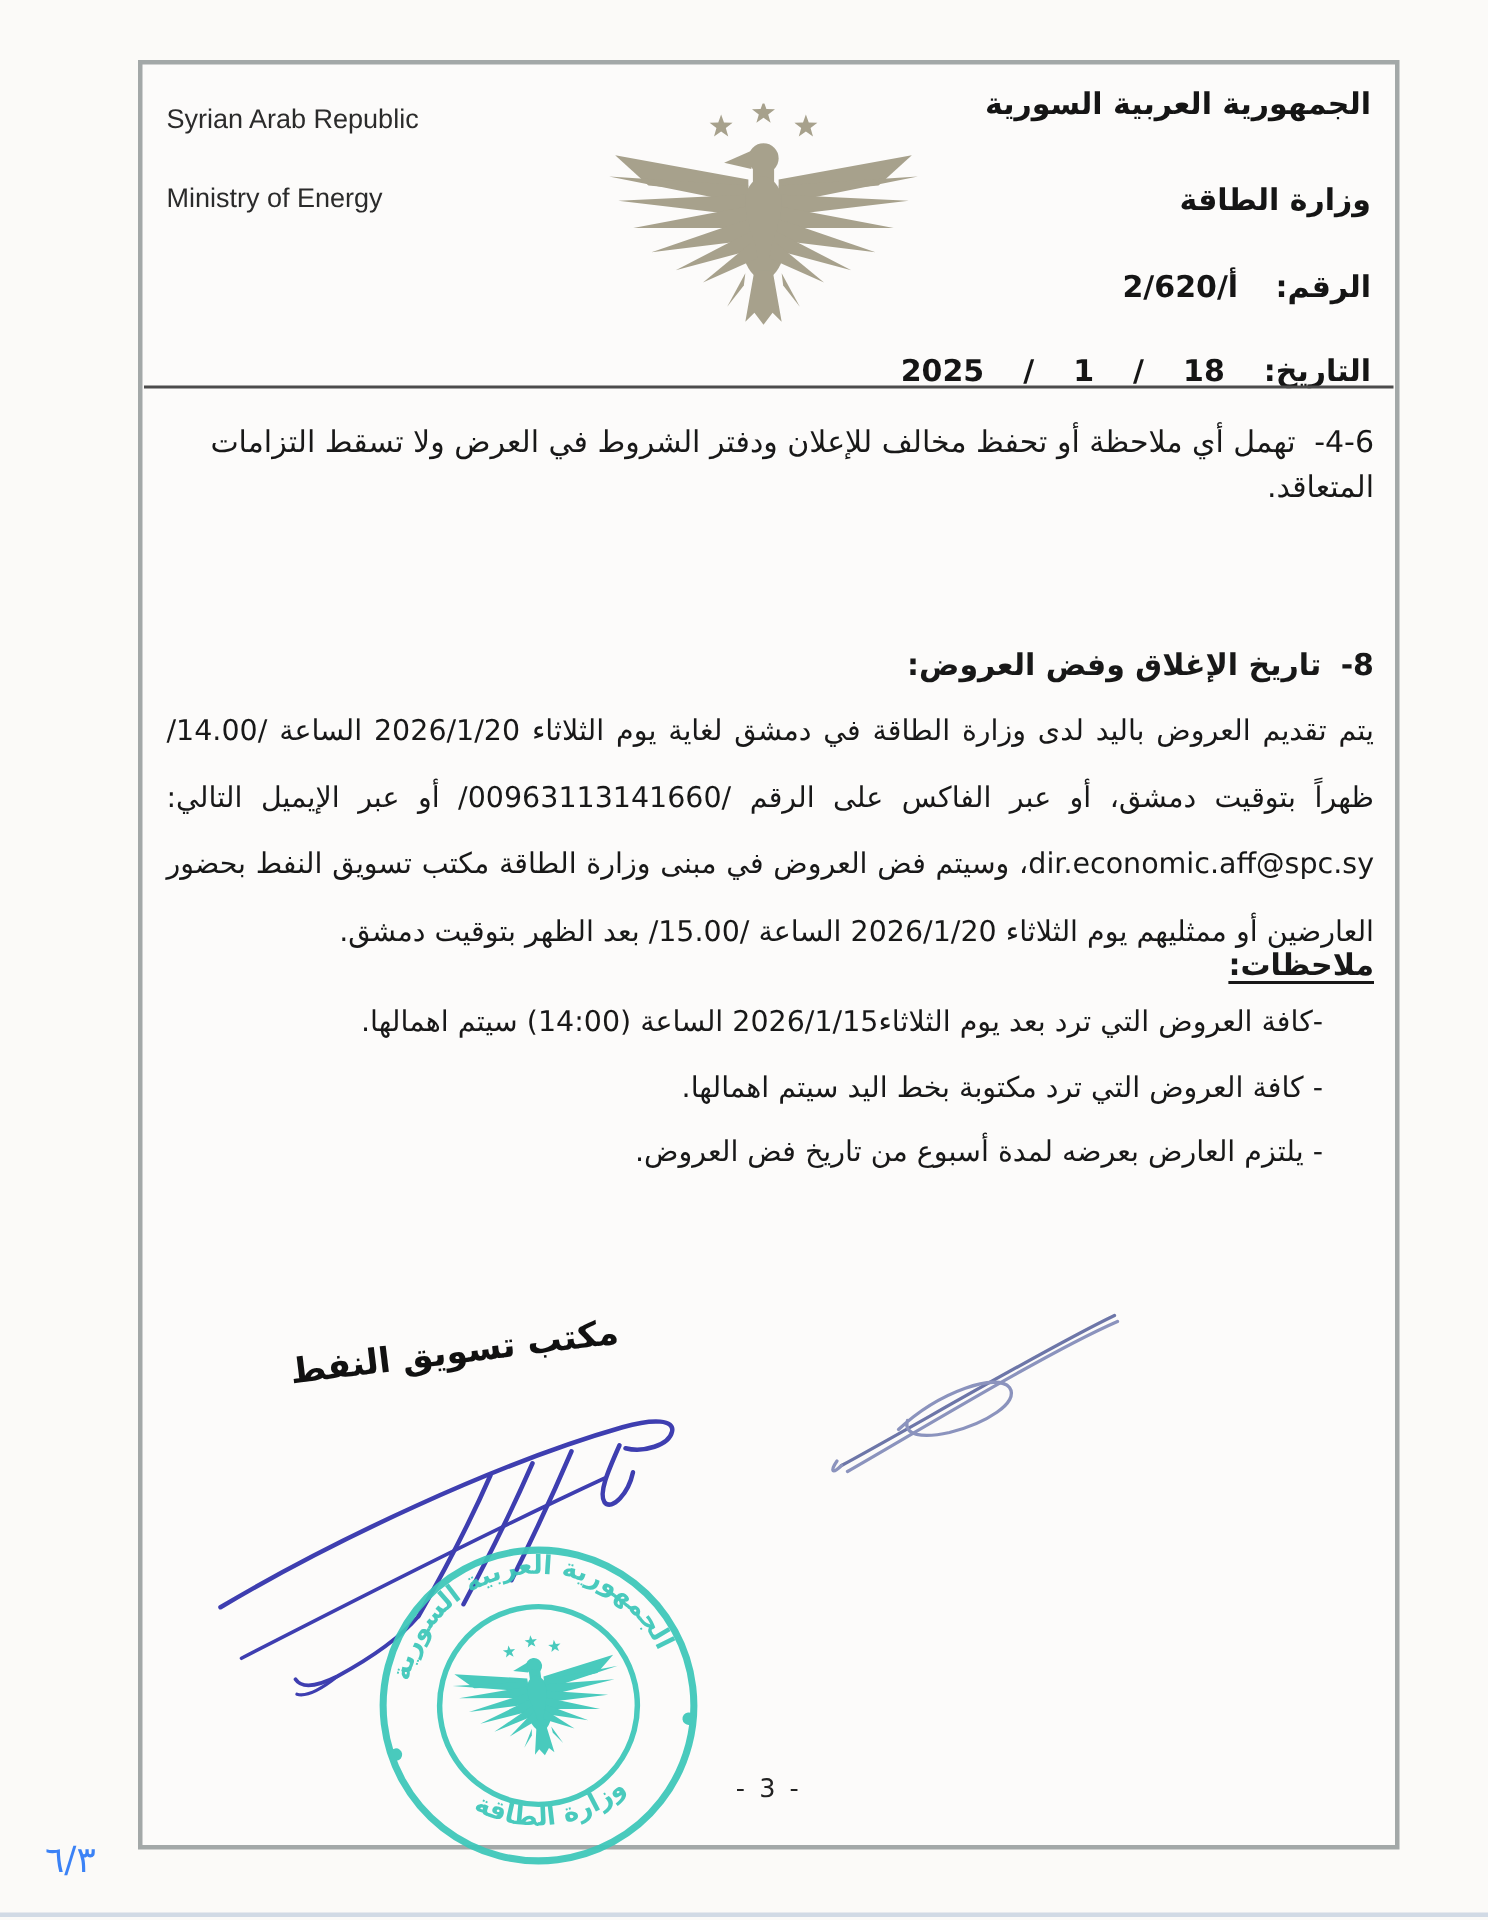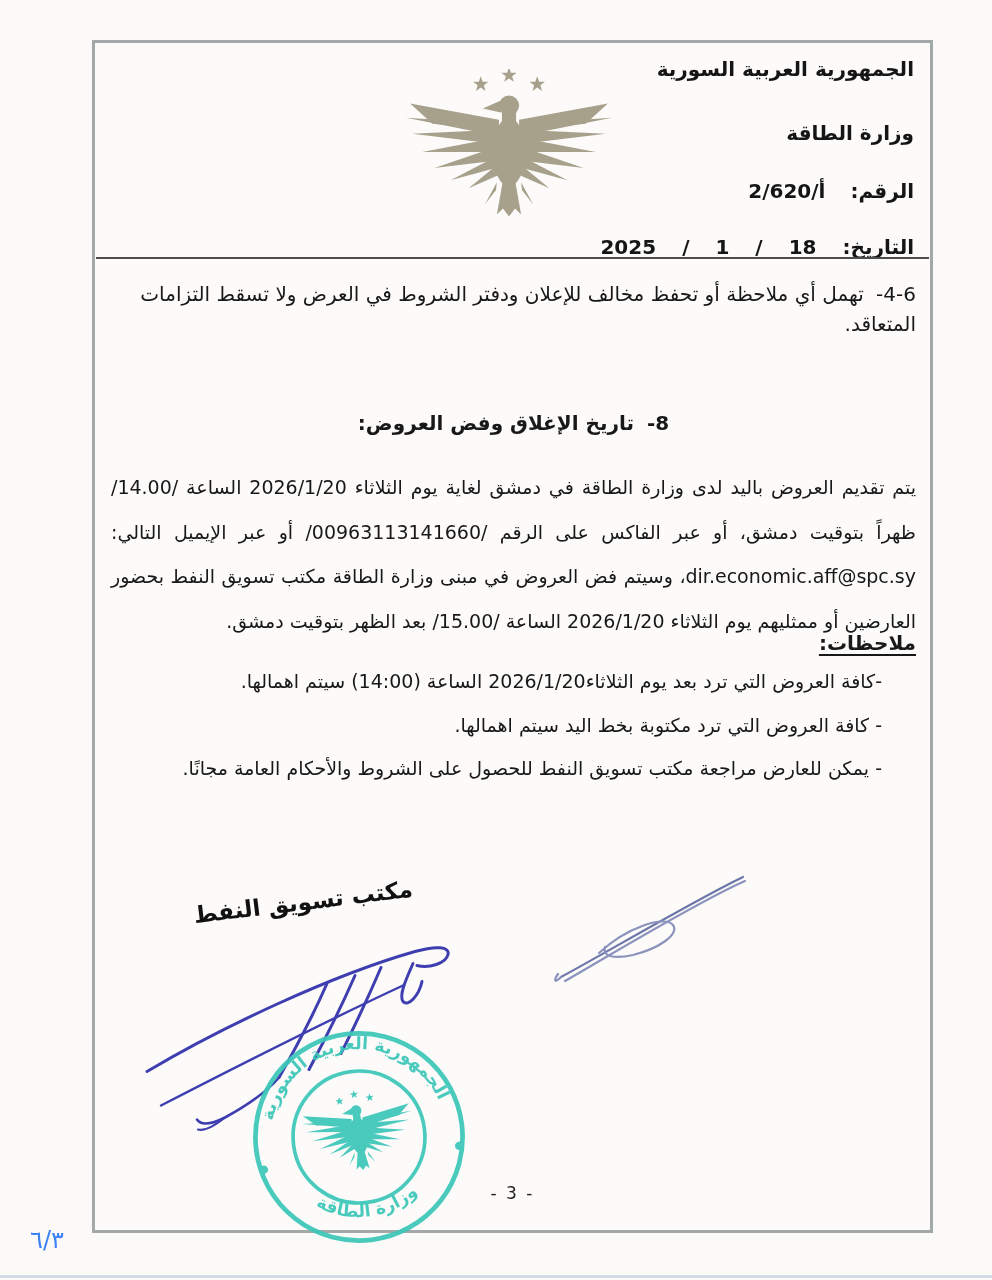--- a/index.html
+++ b/index.html
@@ -16,21 +16,21 @@
   .ar-min{top:78px;}
   .ar-num{top:136px;}
   .ar-num .val{margin-right:18px;}
   .ar-date{top:192px;display:flex;flex-direction:row;gap:26px;direction:rtl;}
   .sep{position:absolute;top:214px;left:1px;right:1px;height:2px;background:#4c4c4c;}
   
   .para{position:absolute;right:14px;left:16px;direction:rtl;text-align:right;color:#181818;margin:0;}
   .num{display:inline-block;margin-left:6px;}
   .c64{top:236px;font-size:20px;line-height:1.5;}
   .c7{top:292px;font-size:19.5px;font-weight:bold;line-height:2.3;text-align:justify;}
-  .c8t{top:368px;font-size:20px;font-weight:bold;text-align:center;}
+  .c8t{top:388px;font-size:20px;font-weight:bold;}
   .c8p{top:422px;font-size:19px;line-height:2.35;text-align:justify;}
   .ntitle{top:588px;font-size:20px;font-weight:bold;}
   .ntitle span{text-decoration:underline;text-underline-offset:4px;text-align:right;}
   .notes{position:absolute;top:626px;right:48px;left:16px;direction:rtl;text-align:right;font-size:19px;color:#181818;}
   .notes p{margin:0 0 18px 0;line-height:1.35;}
   
   .office{position:absolute;left:88px;top:846px;width:240px;text-align:center;font-size:23px;font-weight:bold;direction:rtl;transform:rotate(-7deg);color:#111;}
   .sig-main{position:absolute;left:36px;top:874px;width:340px;height:215px;}
   .scribble{position:absolute;left:452px;top:822px;width:215px;height:135px;}
   .stamp{position:absolute;left:128px;top:958px;width:272px;height:272px;transform:rotate(-7deg);opacity:.93;}
@@ -75,20 +75,24 @@
       <polygon points="104,110 98,144 104,138 110,146 116,138 122,144 116,110"></polygon>
       <polygon points="98,112 86,134 97,120"></polygon>
       <polygon points="122,112 134,134 123,120"></polygon>
     </g>
   </defs>
 </svg>
 
 <div class="page">
   <div class="frame">
 
+    <div class="en-block">
+      <p>Syrian Arab Republic</p>
+      <p>Ministry of Energy</p>
+    </div>
 
     <svg class="emblem" viewBox="0 0 220 170" style="color:#a7a18c">
       <use href="#eagle-g"></use>
     </svg>
 
     <p class="ar-line ar-rep">الجمهورية العربية السورية</p>
     <p class="ar-line ar-min">وزارة الطاقة</p>
     <p class="ar-line ar-num" dir="rtl">
       <span>الرقم:</span>
       <span class="val" dir="ltr">أ/2/620</span>
@@ -115,23 +119,23 @@
       <span>تاريخ الإغلاق وفض العروض:</span>
     </p>
 
     <p class="para c8p">يتم تقديم العروض باليد لدى وزارة الطاقة في دمشق لغاية يوم الثلاثاء 2026/1/20 الساعة /14.00/ ظهراً بتوقيت دمشق، أو عبر الفاكس على الرقم /00963113141660/ أو عبر الإيميل التالي: dir.economic.aff@spc.sy، وسيتم فض العروض في مبنى وزارة الطاقة  مكتب تسويق النفط بحضور العارضين أو ممثليهم يوم الثلاثاء 2026/1/20 الساعة /15.00/ بعد الظهر بتوقيت دمشق.</p>
 
     <p class="para ntitle">
       <span>ملاحظات:</span>
     </p>
 
     <div class="notes">
-      <p>-كافة العروض التي ترد بعد يوم الثلاثاء2026/1/20 الساعة (14:00) سيتم اهمالها.</p>
+      <p>-كافة العروض التي ترد بعد يوم الثلاثاء2026/1/15 الساعة (14:00) سيتم اهمالها.</p>
       <p>- كافة العروض التي ترد مكتوبة بخط اليد سيتم اهمالها.</p>
-      <p>- يمكن للعارض مراجعة مكتب تسويق النفط للحصول على الشروط  والأحكام العامة مجانًا.</p>
+      <p>- يلتزم العارض بعرضه لمدة أسبوع من تاريخ فض العروض.</p>
     </div>
 
     <div class="office">مكتب تسويق النفط</div>
 
     <svg class="sig-main" viewBox="0 0 340 210" fill="none" stroke="#3e3eb0" stroke-width="3" stroke-linecap="round">
       <path d="M16,152 C90,108 200,56 284,32 C305,26 319,27 317,35 C315,44 298,49 286,46"></path>
       <path d="M196,64 C182,96 164,130 148,158"></path>
       <path d="M224,56 C210,88 194,120 178,150"></path>
       <path d="M250,48 C238,76 224,106 210,134"></path>
       <path d="M282,44 C274,62 268,76 272,82 C277,88 288,76 291,62"></path>

